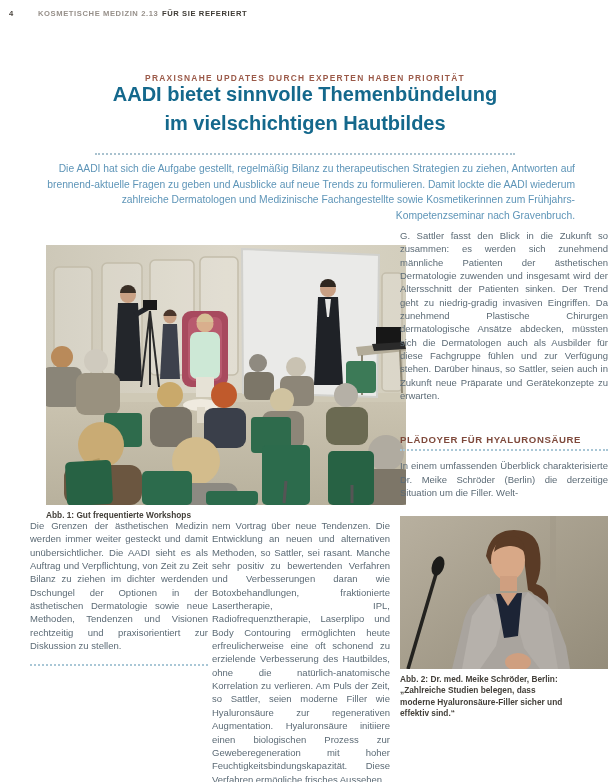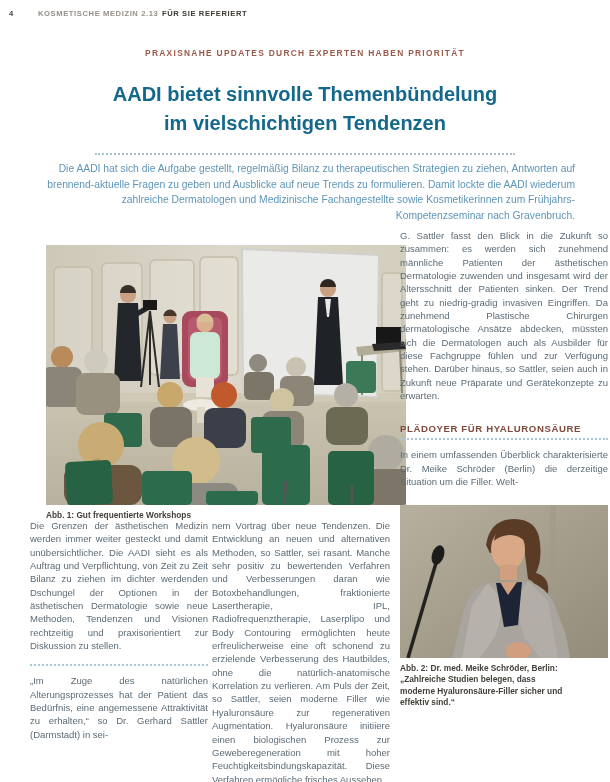--- a/index.html
+++ b/index.html
@@ -7,30 +7,30 @@
     position:relative;width:610px;height:782px;background:#ffffff;
     font-family:"Liberation Sans", sans-serif;overflow:hidden;
     margin:0 auto;color:#5c6b76;
   }
   
   .runhead{position:absolute;top:9px;left:0;width:610px;height:14px;font-size:7.6px;letter-spacing:0.6px;}
   .pagenum{position:absolute;left:9px;top:0;font-weight:bold;color:#4a453e;}
   .journal{position:absolute;left:38px;top:0;color:#97908a;font-weight:bold;}
   .sectionlab{position:absolute;left:162px;top:0;color:#3e3a34;font-weight:bold;}
   
-  .kicker{position:absolute;top:48px;left:0;width:610px;text-align:center;font-size:8.4px;font-weight:bold;letter-spacing:1.3px;color:#9b5a49;}
+  .kicker{position:absolute;top:73px;left:0;width:610px;text-align:center;font-size:8.4px;font-weight:bold;letter-spacing:1.3px;color:#9b5a49;}
   .title{position:absolute;top:80px;left:0;width:610px;text-align:center;font-size:20px;line-height:29px;font-weight:bold;color:#14688c;margin:0;}
   .title-rule{position:absolute;top:153px;left:95px;width:420px;border-top:2px dotted #a9c2cf;}
   .lead{position:absolute;top:161px;left:35px;width:540px;text-align:right;font-size:10.3px;line-height:15.5px;color:#5e95b8;margin:0;}
   
   .bodytext{font-size:9.5px;line-height:13.35px;text-align:justify;margin:0 0 12px 0;color:#5c6b76;}
   .col1{position:absolute;left:30px;top:519px;width:178px;}
   .col2{position:absolute;left:212px;top:519px;width:178px;}
   .col3{position:absolute;left:400px;top:229px;width:208px;}
-  .subhead{font-size:9.6px;font-weight:bold;letter-spacing:0.6px;line-height:13px;margin:20px 0 3px 0;}
+  .subhead{font-size:9.6px;font-weight:bold;letter-spacing:0.6px;line-height:13px;margin:31px 0 3px 0;}
   .subhead.blue{color:#3d5a6e;}
   .subhead.brick{color:#7f4a3c;}
   .col-rule{border-top:2px dotted #a9c7d6;margin:0 0 8px 0;height:0;}
   
   .fig1{position:absolute;left:30px;top:229px;width:360px;margin:16px;}
   .fig1 svg{display:block;width:360px;height:260px;}
   .fig2{margin:5px 0 0 0;width:172px;}
   .fig2 svg{display:block;width:208px;height:153px;}
   .caption{font-size:8.3px;font-weight:bold;line-height:11.5px;color:#44403a;margin-top:5px;text-align:left;}
 </style>
@@ -39,21 +39,21 @@
 
 <div class="page">
 
   <div class="runhead">
     <span class="pagenum">4</span>
     <span class="journal">KOSMETISCHE MEDIZIN 2.13</span>
     <span class="sectionlab">FÜR SIE REFERIERT</span>
   </div>
 
   <div class="kicker">PRAXISNAHE UPDATES DURCH EXPERTEN HABEN PRIORITÄT</div>
-  <h1 class="title"><span>AADI bietet sinnvolle Themenbündelung</span><br><span>im vielschichtigen Tendenzen</span></h1>
+  <h1 class="title"><span>AADI bietet sinnvolle Themenbündelung</span><br><span>im vielschichtigen Hautbildes</span></h1>
   <div class="title-rule"></div>
   <p class="lead">Die AADI hat sich die Aufgabe gestellt, regelmäßig Bilanz zu therapeutischen Strategien zu ziehen, Antworten auf brennend-aktuelle Fragen zu geben und Ausblicke auf neue Trends zu formulieren. Damit lockte die AADI wiederum zahlreiche Dermatologen und Medizinische Fachangestellte sowie Kosmetikerinnen zum Frühjahrs-Kompetenzseminar nach Gravenbruch.</p>
 
   <figure class="fig1">
     <svg viewBox="0 0 360 260" aria-hidden="true">
       <defs>
         <linearGradient id="wall1" x1="0" y1="0" x2="1" y2="0">
           <stop offset="0" stop-color="#cdc8b8"></stop>
             <stop offset="0.5" stop-color="#dcd7c9"></stop>
             <stop offset="1" stop-color="#d3cebd"></stop>
@@ -151,21 +151,20 @@
       <rect x="160" y="246" width="52" height="14" rx="4" fill="#2c6b4c"></rect>
       <line x1="238" y1="258" x2="240" y2="236" stroke="#555" stroke-width="3"></line>
       <line x1="306" y1="258" x2="306" y2="240" stroke="#555" stroke-width="3"></line>
     </svg>
     <figcaption class="caption">Abb. 1: Gut frequentierte Workshops</figcaption>
   </figure>
 
   <div class="col1">
     <p class="bodytext">Die Grenzen der ästhetischen Medizin werden immer weiter gesteckt und damit unübersichtlicher. Die AADI sieht es als Auftrag und Verpflichtung, von Zeit zu Zeit Bilanz zu ziehen im dichter werdenden Dschungel der Optionen in der ästhetischen Dermatologie sowie neue Methoden, Tendenzen und Visionen rechtzeitig und praxisorientiert zur Diskussion zu stellen.</p>
     <div class="col-rule"></div>
-    <p class="bodytext">„Im Zuge des natürlichen Alterungsprozesses hat der Patient das Bedürfnis, eine angemessene Attraktivität zu erhalten,“ so Dr. Gerhard Sattler (Darmstadt) in sei-</p>
   </div>
 
   <div class="col2">
     <p class="bodytext">nem Vortrag über neue Tendenzen. Die Entwicklung an neuen und alternativen Methoden, so Sattler, sei rasant. Manche sehr positiv zu bewertenden Verfahren und Verbesserungen daran wie Botoxbehandlungen, fraktionierte Lasertherapie, IPL, Radiofrequenztherapie, Laserplipo und Body Contouring ermöglichten heute erfreulicherweise eine oft schonend zu erzielende Verbesserung des Hautbildes, ohne die natürlich-anatomische Korrelation zu verlieren. Am Puls der Zeit, so Sattler, seien moderne Filler wie Hyaluronsäure zur regenerativen Augmentation. Hyaluronsäure initiiere einen biologischen Prozess zur Geweberegeneration mit hoher Feuchtigkeitsbindungskapazität. Diese Verfahren ermögliche frisches Aussehen,</p>
   </div>
 
   <div class="col3">
     <p class="bodytext">G. Sattler fasst den Blick in die Zukunft so zusammen: es werden sich zunehmend männliche Patienten der ästhetischen Dermatologie zuwenden und insgesamt wird der Altersschnitt der Patienten sinken. Der Trend geht zu niedrig-gradig invasiven Eingriffen. Da zunehmend Plastische Chirurgen dermatologische Ansätze abdecken, müssten sich die Dermatologen auch als Ausbilder für diese Fachgruppe fühlen und zur Verfügung stehen. Darüber hinaus, so Sattler, seien auch in Zukunft neue Präparate und Gerätekonzepte zu erwarten.</p>
     <h2 class="subhead brick">PLÄDOYER FÜR HYALURONSÄURE</h2>
     <div class="col-rule"></div>

